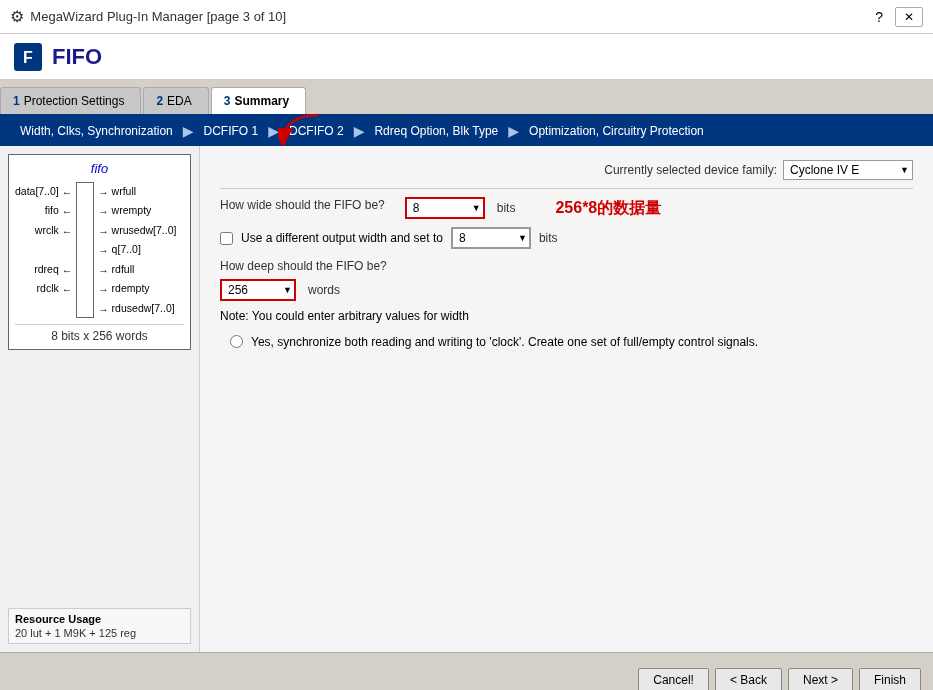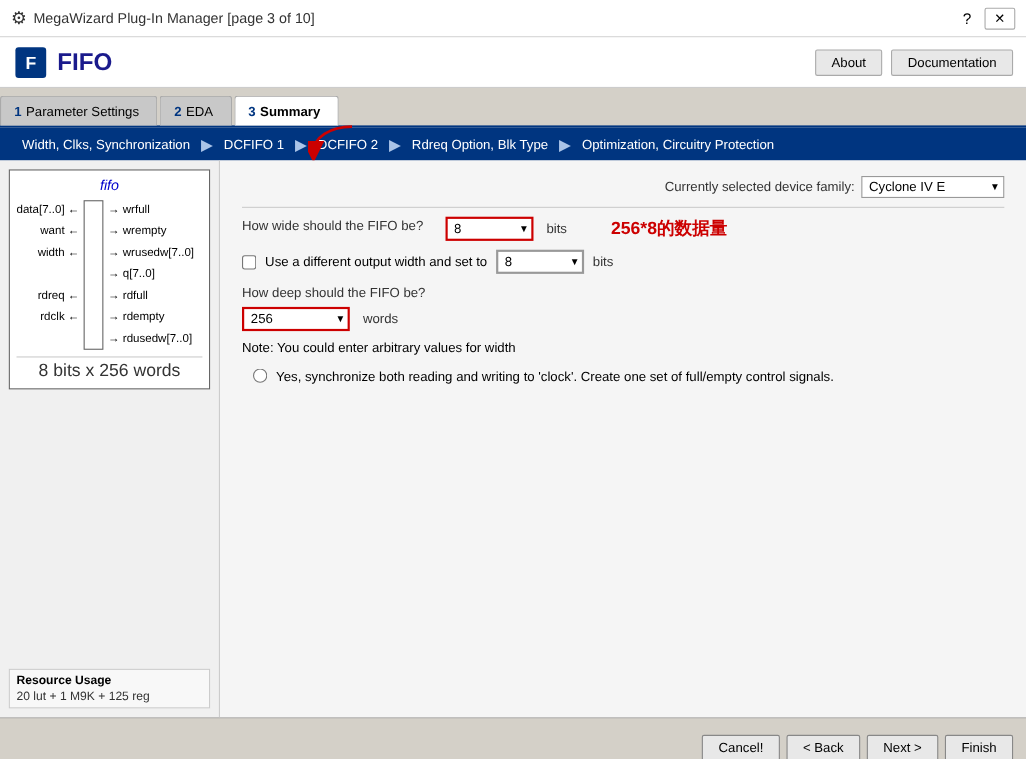--- a/index.html
+++ b/index.html
@@ -111,21 +111,21 @@
     }
     .fifo-title {
       text-align: center;
       color: #0000cc;
       font-size: 13px;
       margin-bottom: 6px;
       font-style: italic;
     }
     .fifo-size-label {
       text-align: center;
-      font-size: 16px;
+      font-size: 12px;
       color: #333;
       margin-top: 6px;
       border-top: 1px solid #ccc;
       padding-top: 4px;
     }
     .resource-box {
       border: 1px solid #ccc;
       background: #f8f8f8;
       padding: 4px 6px;
       font-size: 11px;
@@ -263,21 +263,21 @@
     }
     .depth-select-wrapper {
       position: relative;
       display: inline-block;
     }
     .depth-select {
       border: 2px solid #cc0000;
       background: #fff;
       padding: 2px 20px 2px 6px;
       font-size: 12px;
-      width: 98px;
+      width: 76px;
       appearance: none;
       cursor: pointer;
     }
     .depth-select-wrapper::after {
       content: '▼';
       position: absolute;
       right: 4px;
       top: 50%;
       transform: translateY(-50%);
       font-size: 9px;
@@ -299,30 +299,26 @@
   </div>
 
   <div class="header">
     <div class="logo-area">
       <svg class="logo-icon" viewBox="0 0 32 32">
         <rect x="2" y="2" width="28" height="28" rx="3" fill="#003580"></rect>
         <text x="16" y="22" text-anchor="middle" fill="white" font-size="16" font-weight="bold">F</text>
       </svg>
       <span class="app-title">FIFO</span>
     </div>
-    <div class="header-buttons">
-      <button class="header-btn">About</button>
-      <button class="header-btn">Documentation</button>
-    </div>
   </div>
 
   <div class="tabs-row">
     <div class="tab">
       <span class="tab-number">1</span>
-      <span>Parameter Settings</span>
+      <span>Protection Settings</span>
     </div>
     <div class="tab">
       <span class="tab-number">2</span>
       <span>EDA</span>
     </div>
     <div class="tab active">
       <span class="tab-number">3</span>
       <span>Summary</span>
     </div>
 
@@ -352,22 +348,22 @@
 
   <div class="main">
 
     <div class="left-panel">
       <div class="fifo-diagram">
         <div class="fifo-title">fifo</div>
         <div style="display:flex; font-size:10.5px; line-height:1.85;">
 
           <div style="text-align:right; padding-right:4px;">
             <div>data[7..0] ←</div>
-            <div>want ←</div>
-            <div>width ←</div>
+            <div>fifo ←</div>
+            <div>wrclk ←</div>
             <div>&nbsp;</div>
             <div>rdreq ←</div>
             <div>rdclk ←</div>
             <div>&nbsp;</div>
           </div>
 
           <div style="border:1px solid #666; padding:2px 8px; background:#fff; min-width:10px; min-height:80px;"></div>
 
           <div style="text-align:left; padding-left:4px;">
             <div>→ wrfull</div>

